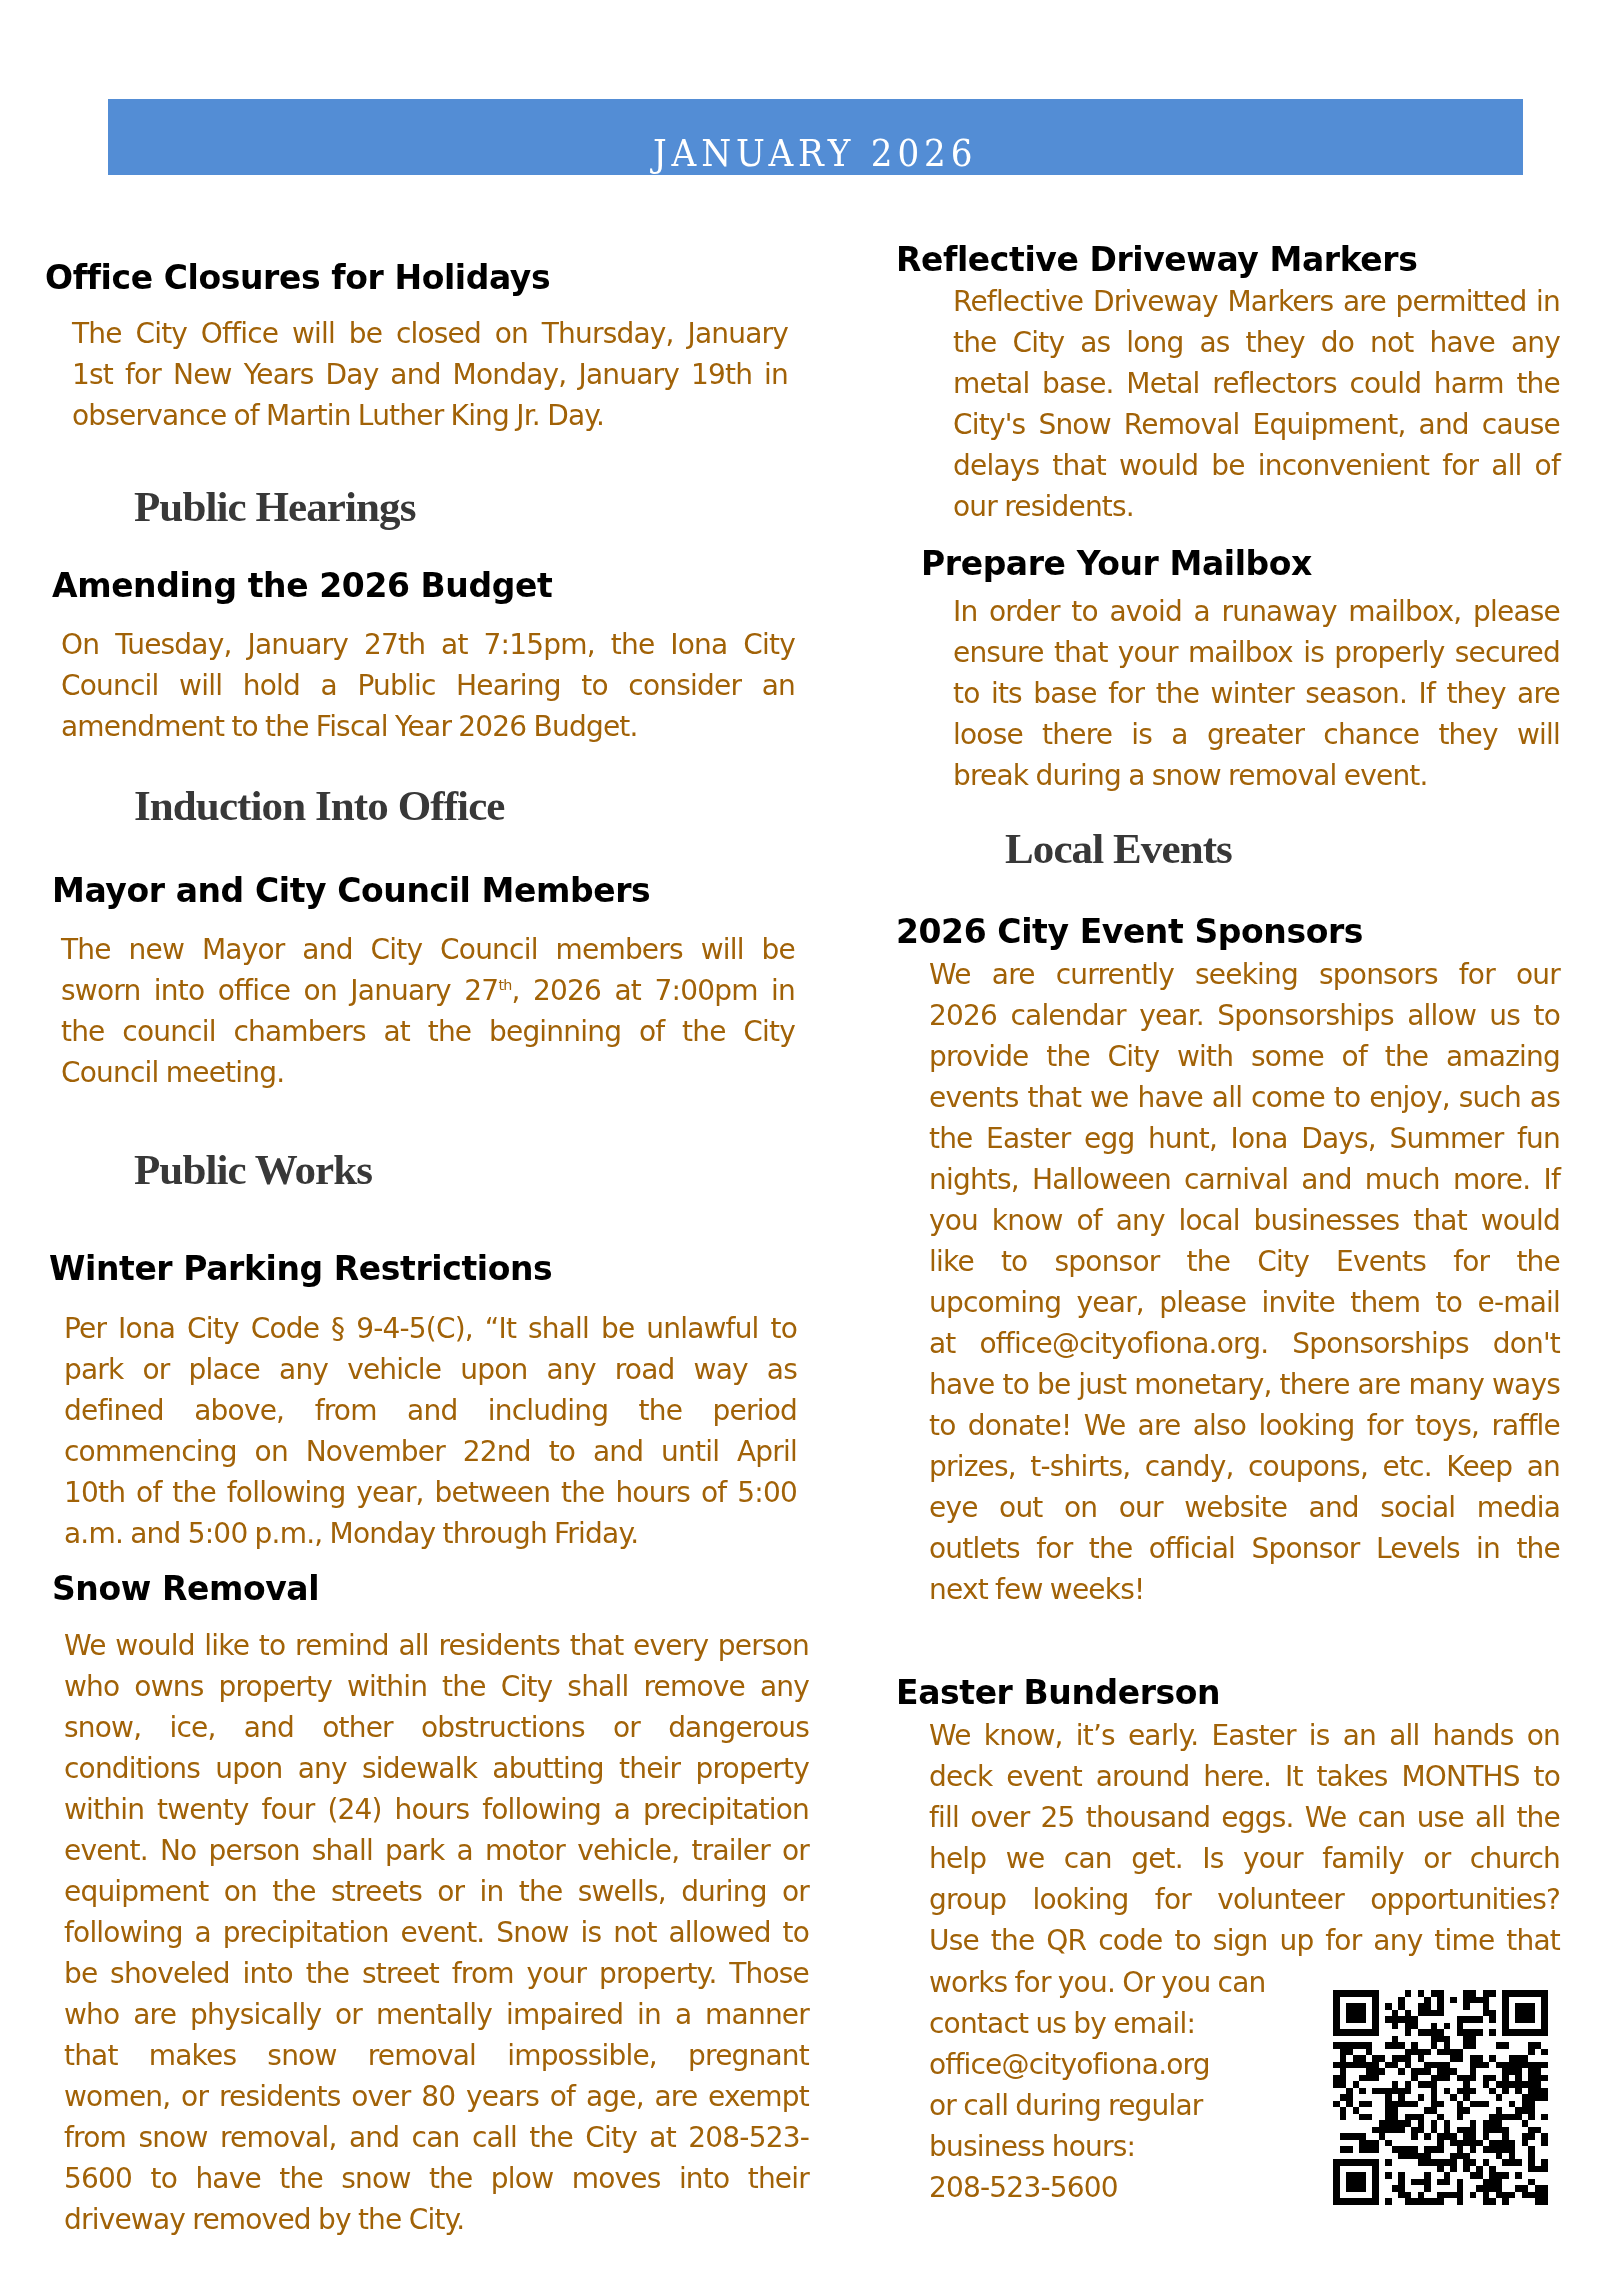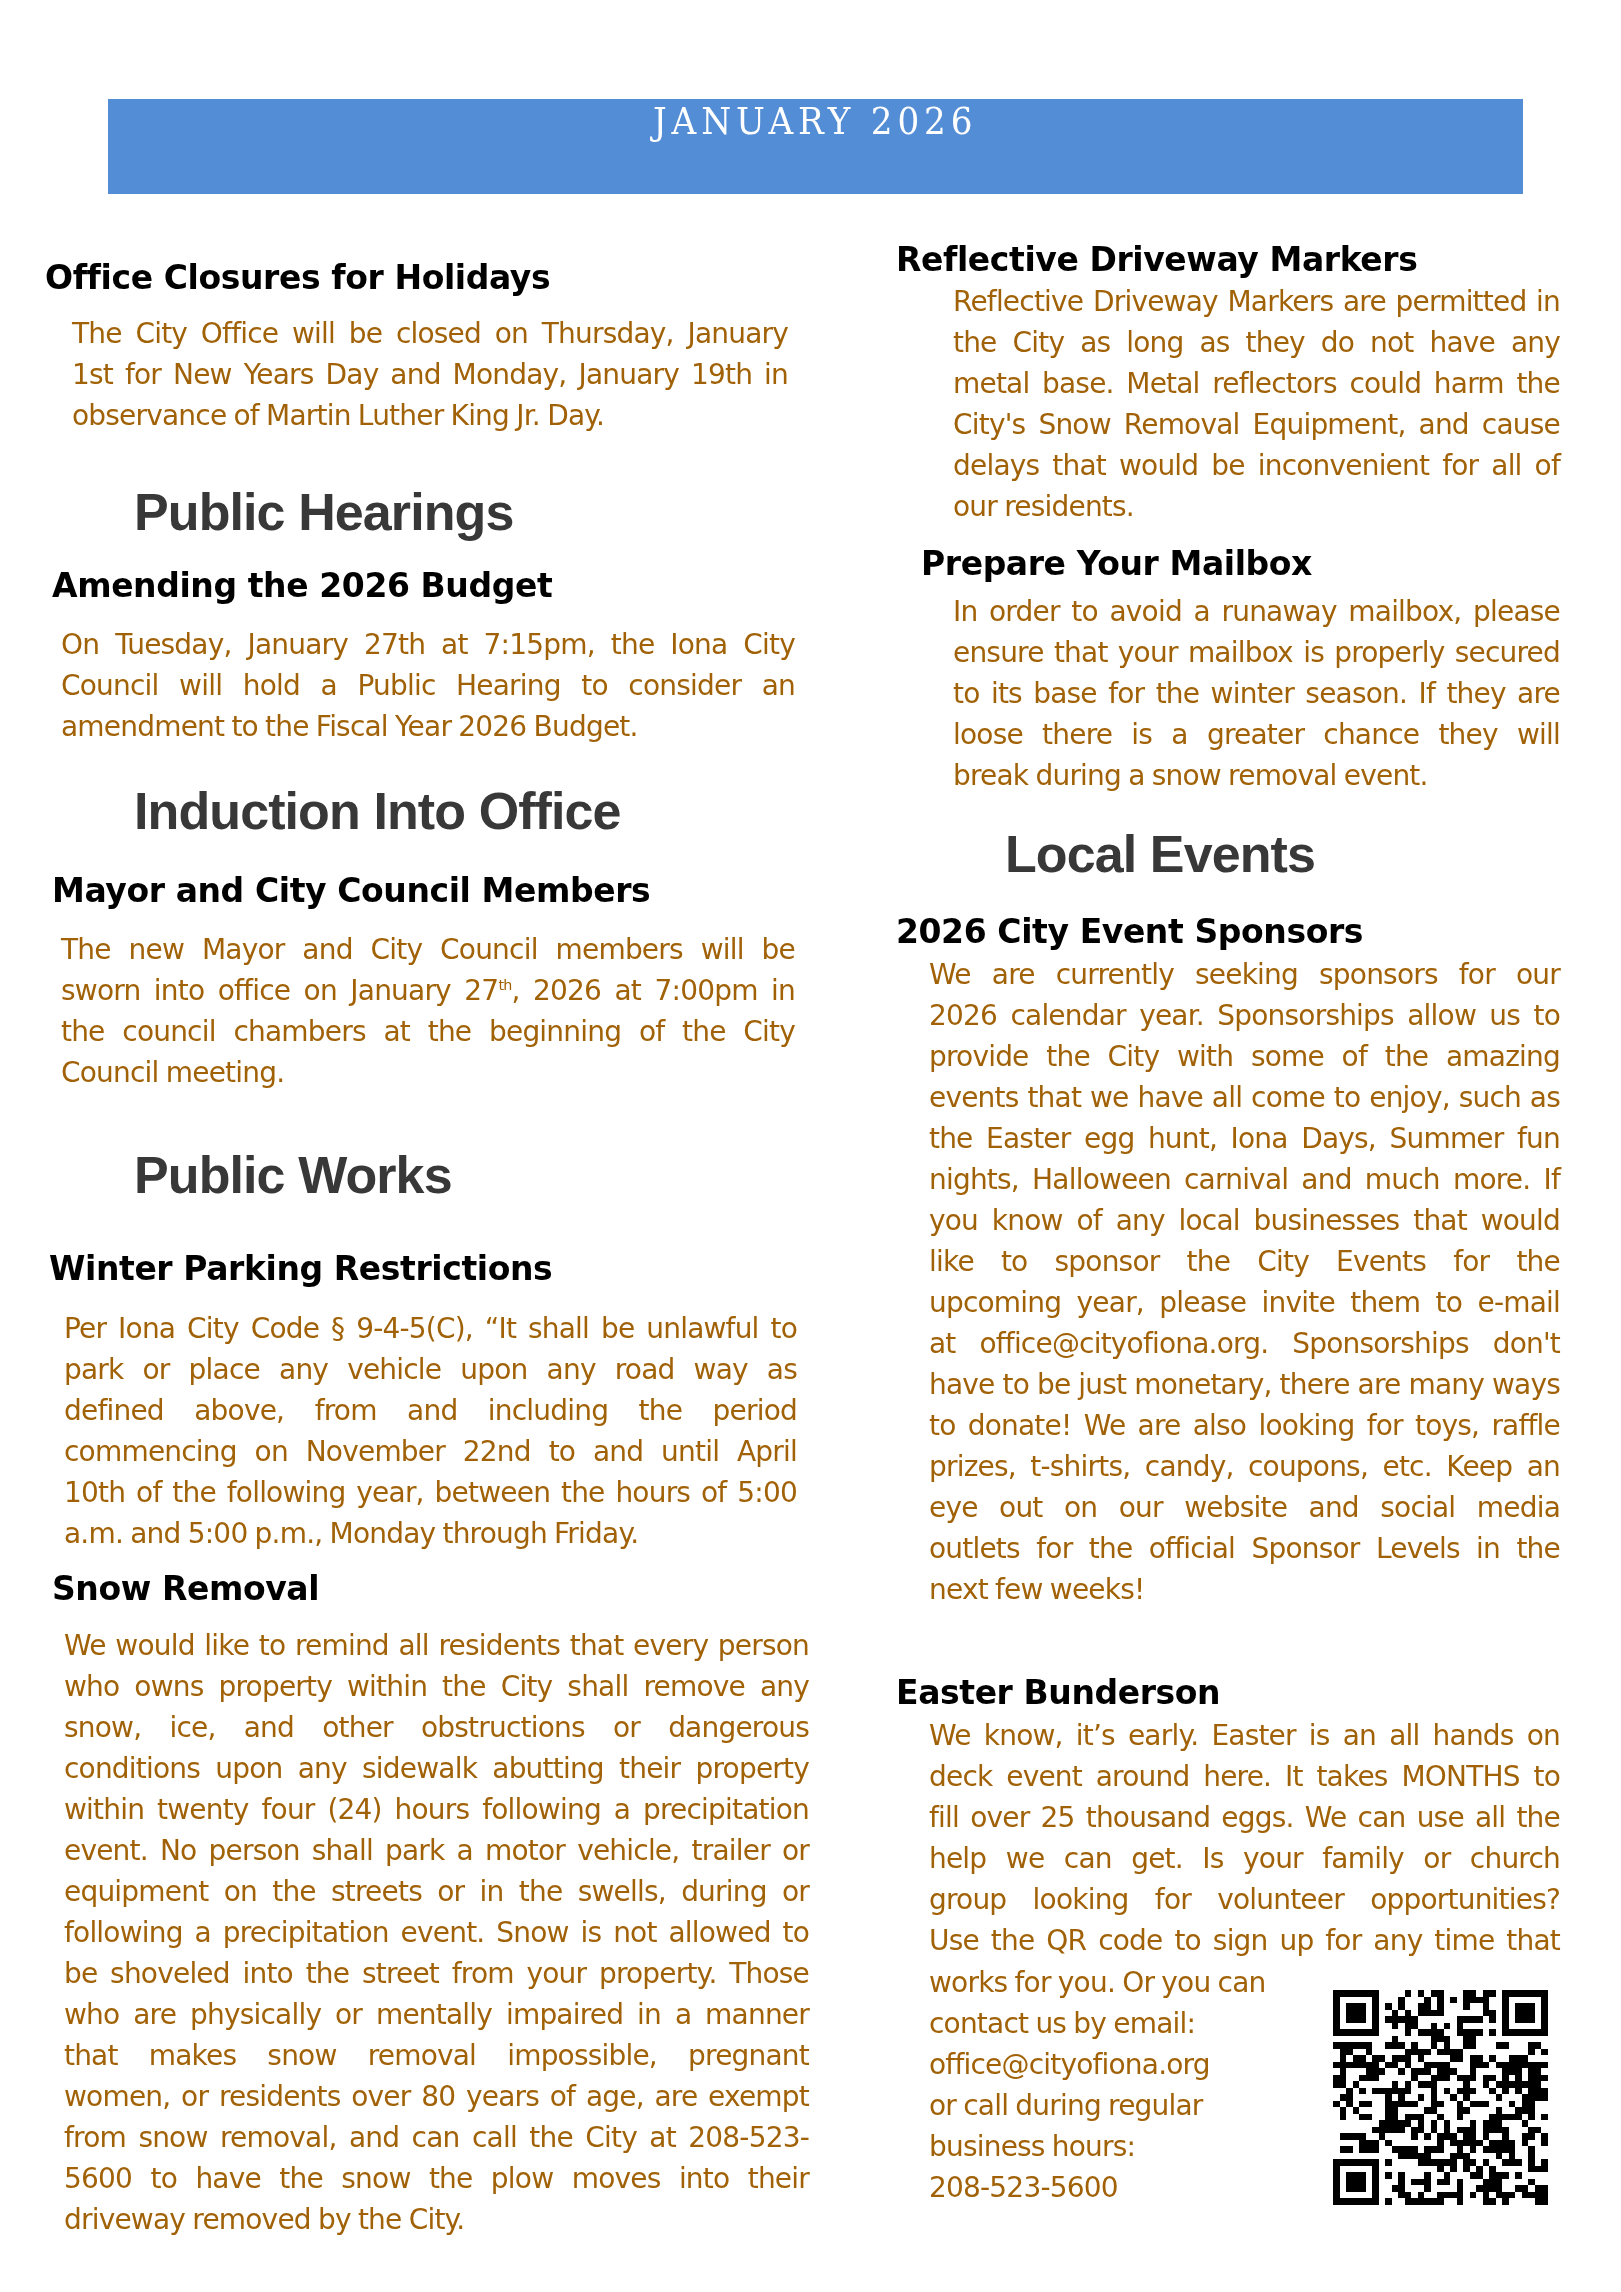--- a/index.html
+++ b/index.html
@@ -1,21 +1,21 @@
 <!DOCTYPE html>
 <html style="font-size:14.3px"><head>
 <meta charset="utf-8">
 <style>
   html, body { margin: 0; padding: 0; background: #ffffff; }
   body { width: 1621px; height: 2293px; position: relative; overflow: hidden; font-family: "DejaVu Sans", sans-serif; color: #222; }
-  .banner { position: absolute; left: 108px; top: 99px; width: 1415px; height: 95px; background: #538dd5; display: flex; align-items: flex-start; justify-content: center; }
+  .banner { position: absolute; left: 108px; top: 99px; width: 1415px; height: 76px; background: #538dd5; display: flex; align-items: flex-end; justify-content: center; }
   .banner span { color: #ffffff; font-family: "DejaVu Serif", serif; font-size: 38px; letter-spacing: 5.4px; font-weight: normal; transform: scaleX(0.9); }
   .abs { position: absolute; }
   .sub { font-family: "DejaVu Sans", sans-serif; font-weight: bold; color: #000000; font-size: 33px; letter-spacing: -0.4px; white-space: nowrap; }
-  .big { font-family: Liberation Sans, sans-serif; font-weight: bold; color: #383838; font-size: 52px; letter-spacing: -0.9px; white-space: nowrap; }
+  .big { font-family: Liberation Serif, serif; font-weight: bold; color: #383838; font-size: 43px; letter-spacing: -0.9px; white-space: nowrap; }
   .body { font-family: "DejaVu Sans", sans-serif; font-weight: normal; font-size: 28px; line-height: 41px; color: #a16207; text-align: justify; text-align-last: left; letter-spacing: -0.8px; word-spacing: -0.9px; transform-origin: left top; }
   .body sup { font-size: 14.3px; vertical-align: super; line-height: 0; }
   .line { display: block; white-space: nowrap; text-align: justify; text-align-last: justify; }
   .line.last { text-align-last: left; }
   .qr { position: absolute; left: 1333px; top: 1990px; width: 215px; height: 215px; }
 </style>
 </head>
 <body>
 
 <div class="banner">

